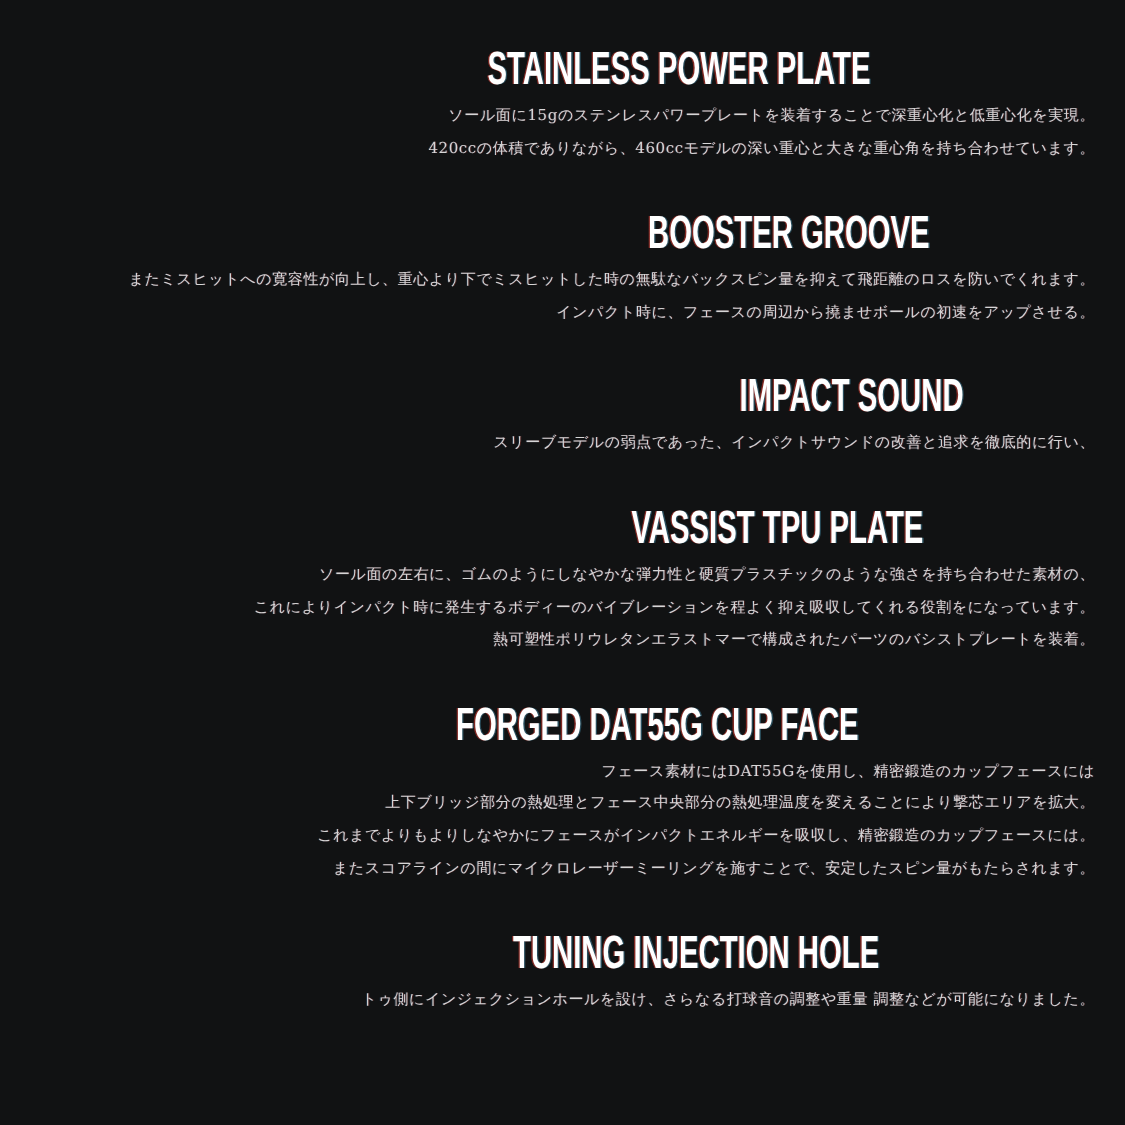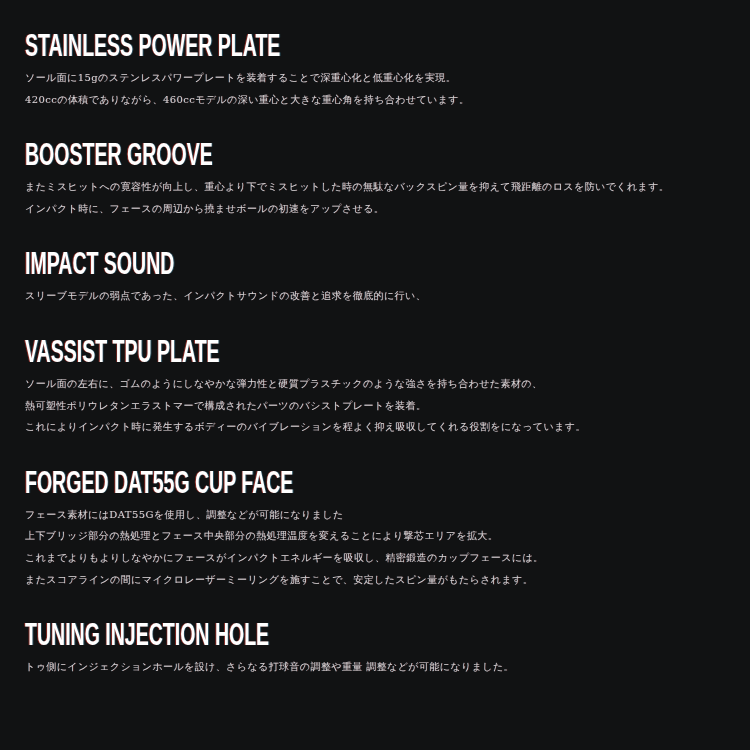--- a/index.html
+++ b/index.html
@@ -12,20 +12,21 @@
     width: 750px;
     height: 750px;
     background: #111213;
     overflow: hidden;
     box-sizing: border-box;
     padding: 33px 20px 0 25px;
     font-family: "DejaVu Serif", "Liberation Serif", serif;
   }
   .section {
     margin: 0 0 32px 0;
+    text-align: right;
   }
   .section-title {
     margin: 0 0 8px 0;
     line-height: 26px;
     height: 26px;
     white-space: nowrap;
     color: #ffffff;
     font-family: "Liberation Sans", "DejaVu Sans", sans-serif;
     font-weight: bold;
     font-size: 31px;
@@ -66,27 +67,27 @@
   </div>
 
   <div class="section">
     <h2 class="section-title"><span class="condense">IMPACT SOUND</span></h2>
     <div class="body-line">スリーブモデルの弱点であった、インパクトサウンドの改善と追求を徹底的に行い、</div>
   </div>
 
   <div class="section">
     <h2 class="section-title"><span class="condense">VASSIST TPU PLATE</span></h2>
     <div class="body-line">ソール面の左右に、ゴムのようにしなやかな弾力性と硬質プラスチックのような強さを持ち合わせた素材の、</div>
+    <div class="body-line">これによりインパクト時に発生するボディーのバイブレーションを程よく抑え吸収してくれる役割をになっています。</div>
     <div class="body-line">熱可塑性ポリウレタンエラストマーで構成されたパーツのバシストプレートを装着。</div>
-    <div class="body-line">これによりインパクト時に発生するボディーのバイブレーションを程よく抑え吸収してくれる役割をになっています。</div>
   </div>
 
   <div class="section">
     <h2 class="section-title"><span class="condense">FORGED DAT55G CUP FACE</span></h2>
-    <div class="body-line">フェース素材にはDAT55Gを使用し、調整などが可能になりました</div>
+    <div class="body-line">フェース素材にはDAT55Gを使用し、精密鍛造のカップフェースには</div>
     <div class="body-line">上下ブリッジ部分の熱処理とフェース中央部分の熱処理温度を変えることにより撃芯エリアを拡大。</div>
     <div class="body-line">これまでよりもよりしなやかにフェースがインパクトエネルギーを吸収し、精密鍛造のカップフェースには。</div>
     <div class="body-line">またスコアラインの間にマイクロレーザーミーリングを施すことで、安定したスピン量がもたらされます。</div>
   </div>
 
   <div class="section">
     <h2 class="section-title"><span class="condense">TUNING INJECTION HOLE</span></h2>
     <div class="body-line">トゥ側にインジェクションホールを設け、さらなる打球音の調整や重量 調整などが可能になりました。</div>
   </div>
 

